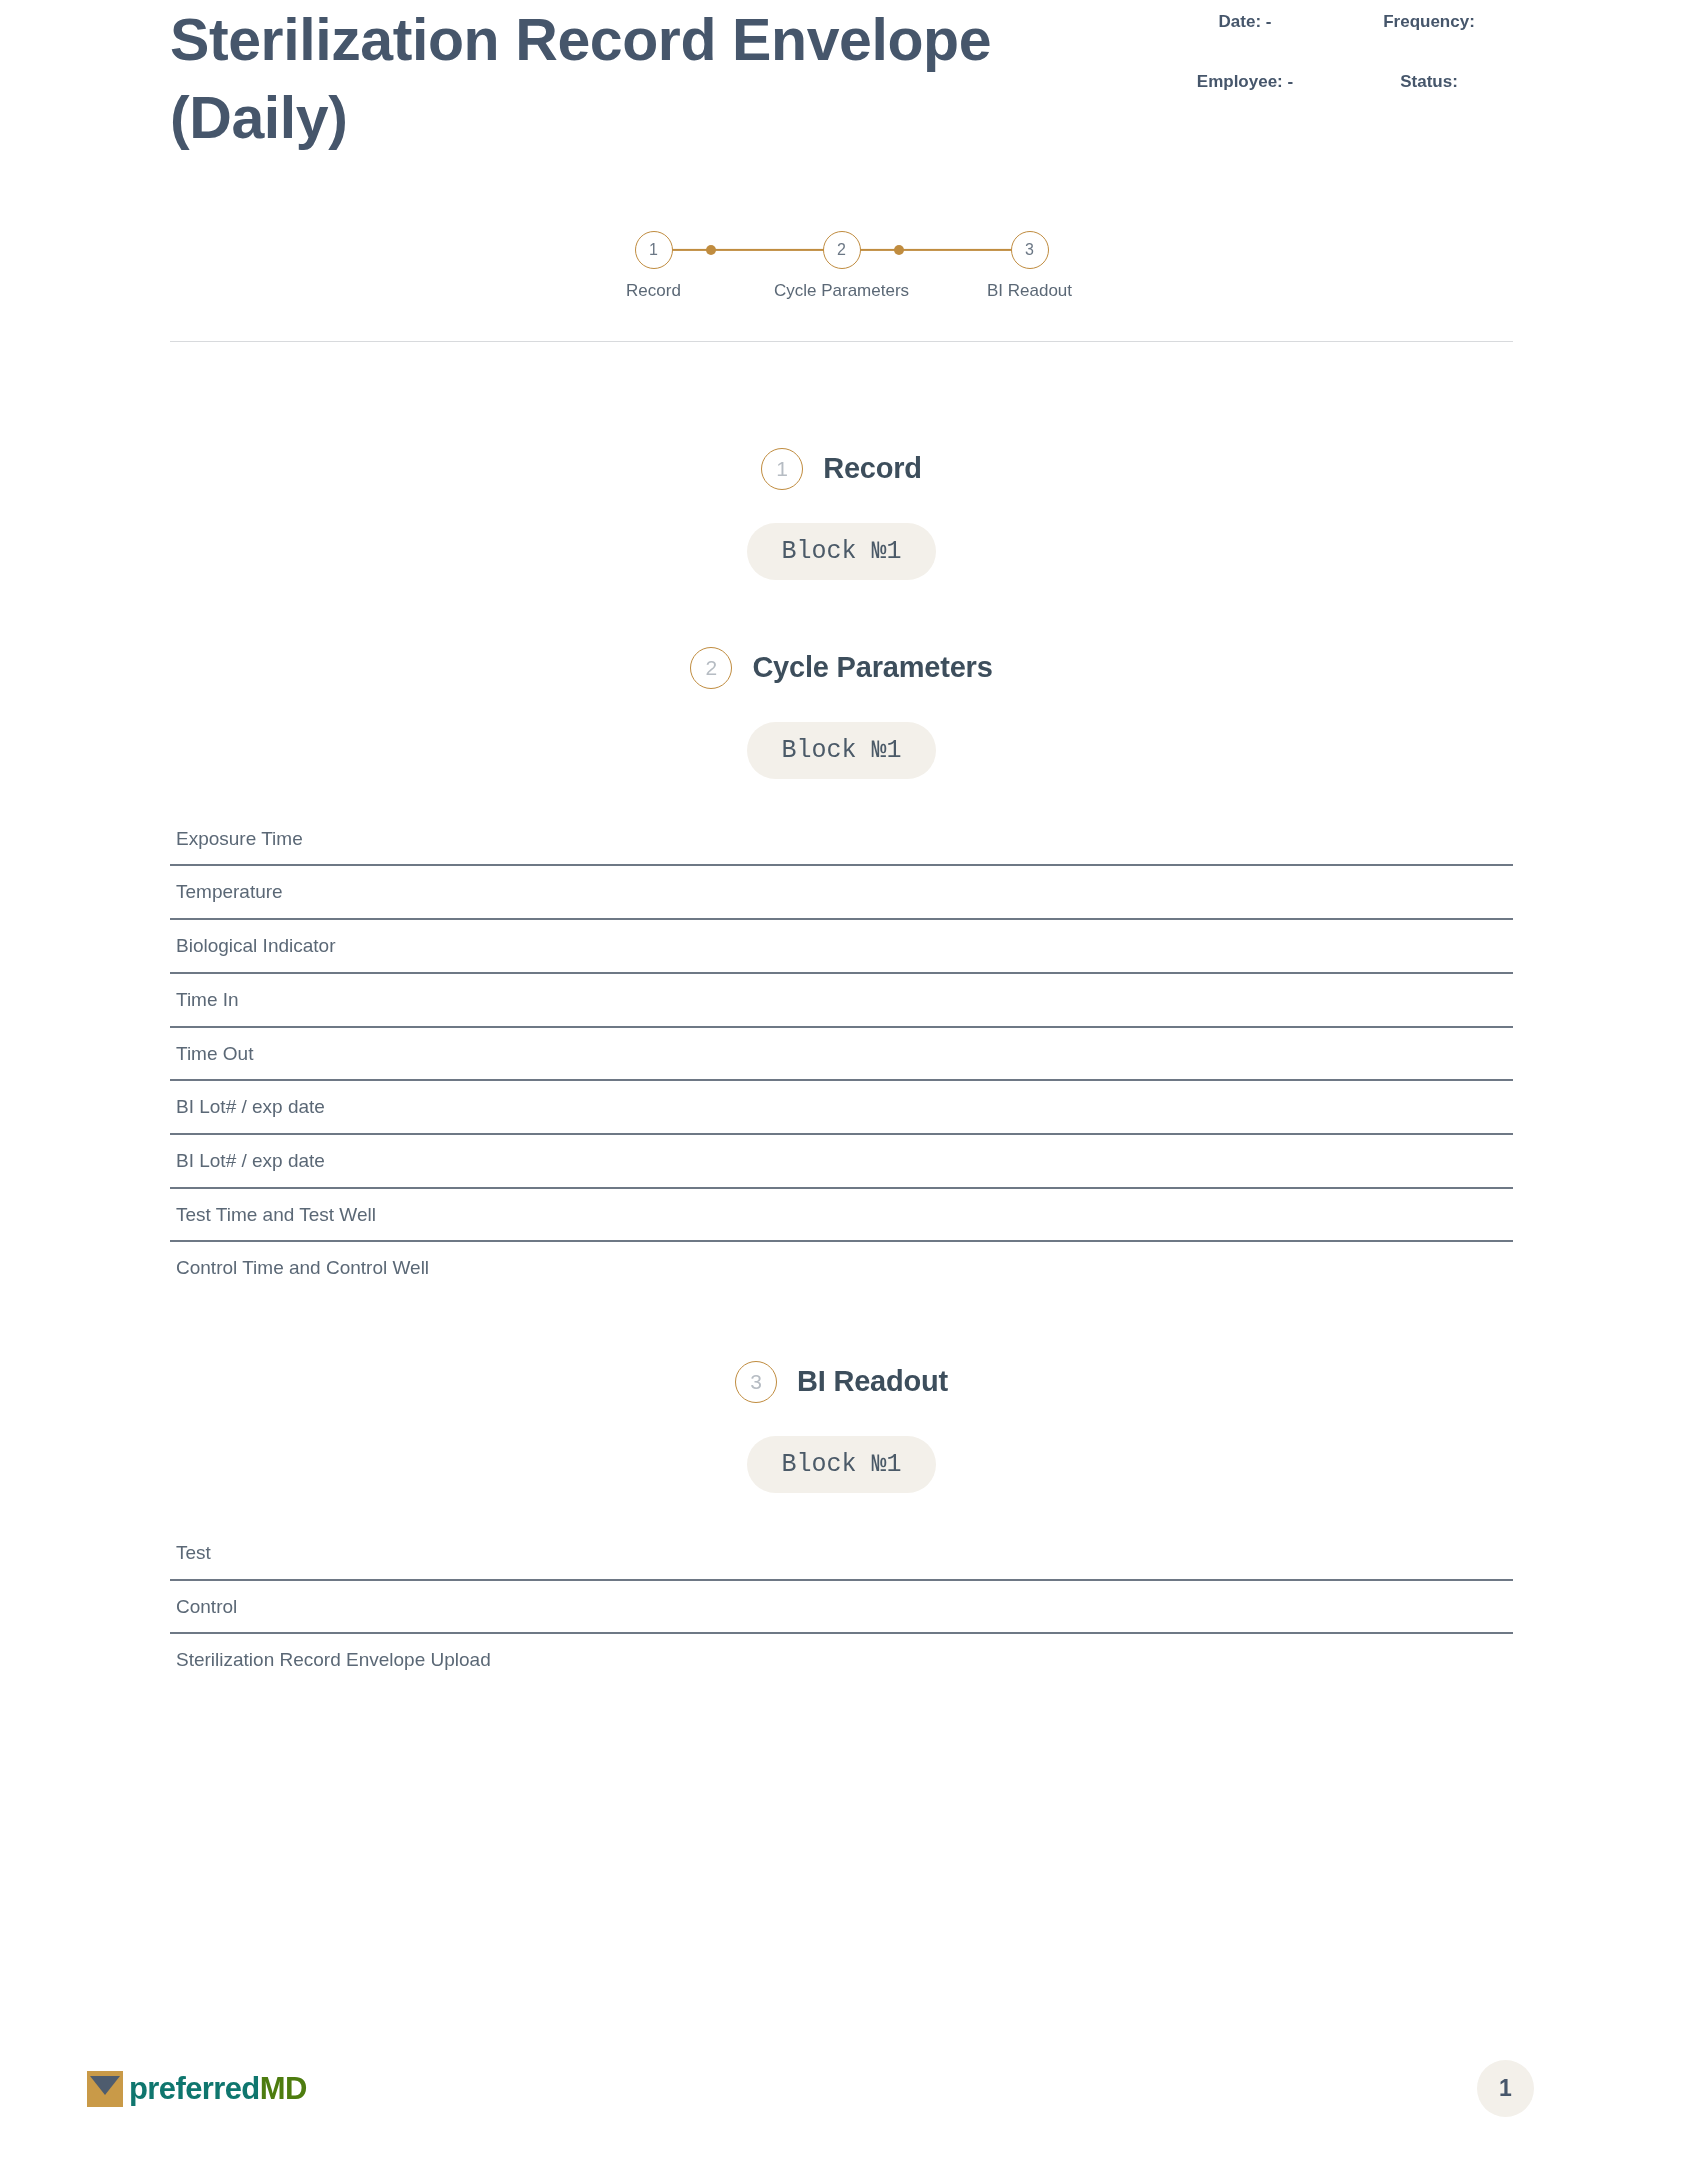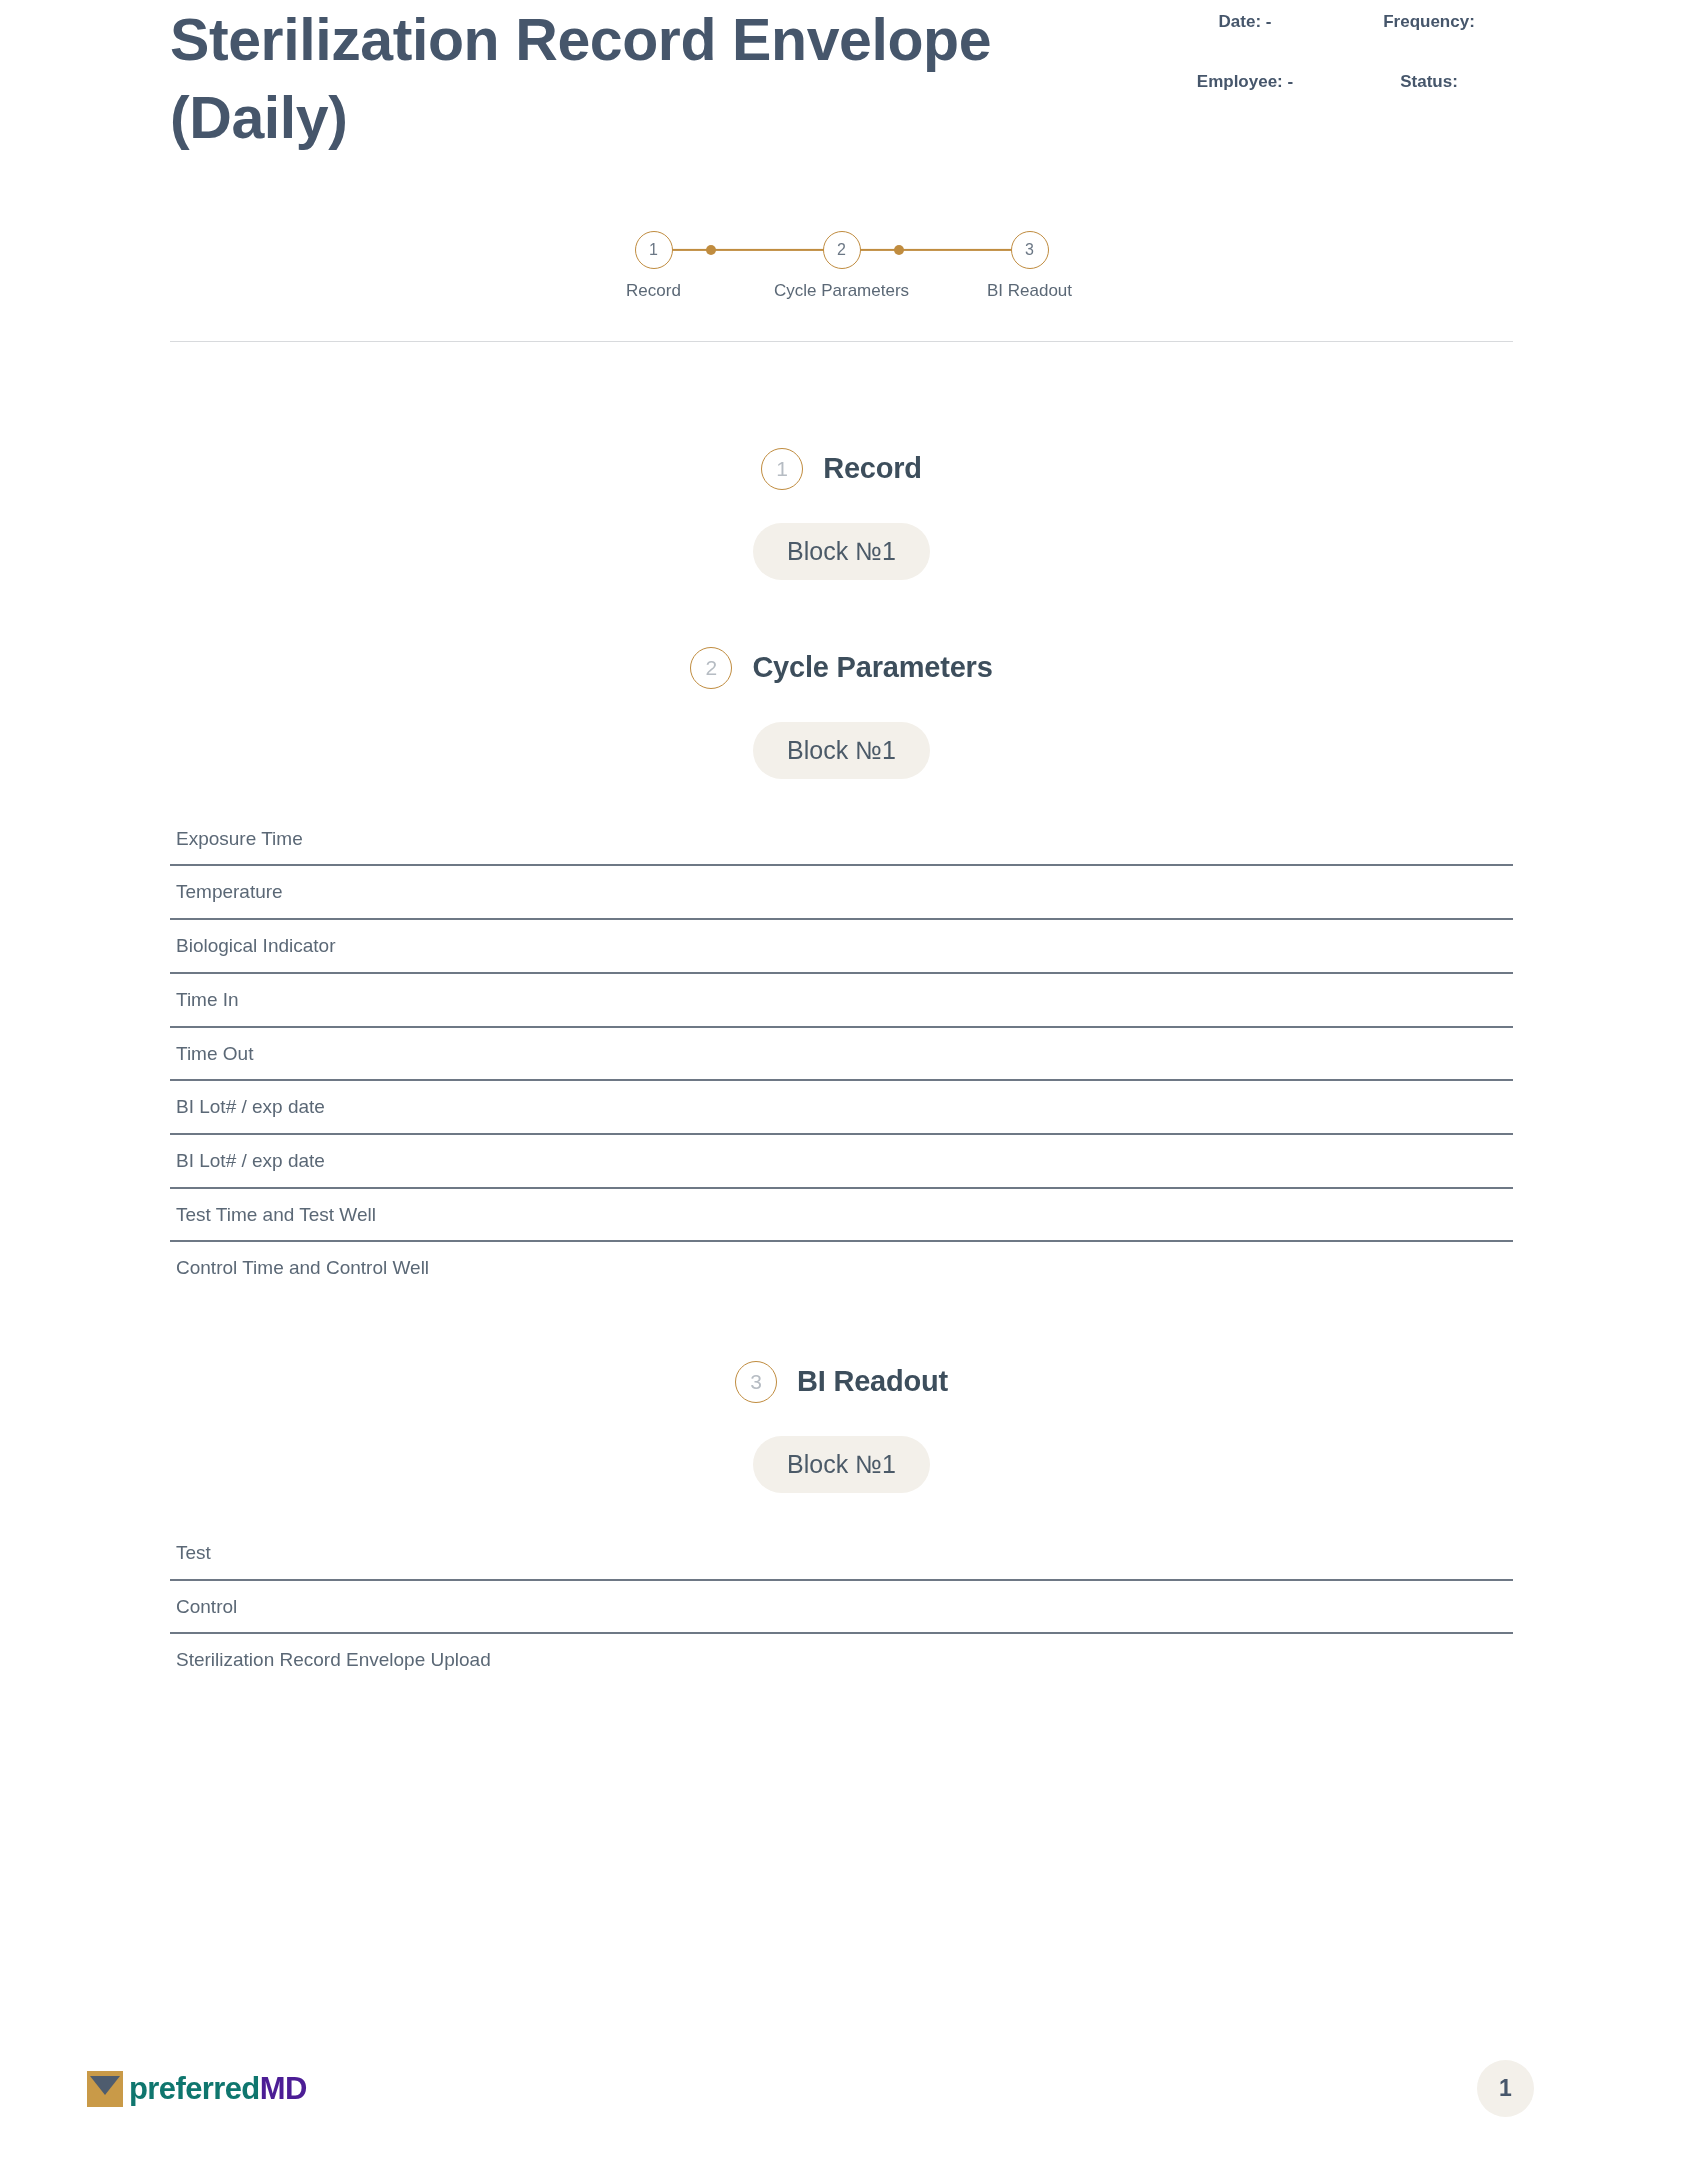--- a/index.html
+++ b/index.html
@@ -171,20 +171,21 @@
     font-size: 29px;
     font-weight: bold;
     color: #3d4e5c;
     letter-spacing: -0.2px;
   }
 
   .block-pill-wrap {
     display: flex;
     justify-content: center;
     margin-top: 33px;
+    font-family: Liberation Mono, monospace;
   }
 
   .block-pill {
     background: #f3f0ea;
     border-radius: 30px;
     padding: 14px 34px;
     font-size: 25px;
     color: #4b5a68;
   }
 
@@ -230,21 +231,21 @@
   }
 
   .logo-text {
     font-size: 31px;
     font-weight: bold;
     letter-spacing: -0.6px;
     margin-left: 6px;
     line-height: 1;
   }
   .logo-text .pref { color: #0f766e; }
-  .logo-text .md { color: #4c1d95; margin-top: 36px; }
+  .logo-text .md { color: #4d7c0f; margin-top: 36px; }
 
   .page-badge {
     width: 57px;
     height: 57px;
     border-radius: 50%;
     background: #f3f0ea;
     display: flex;
     align-items: center;
     justify-content: center;
     font-size: 23px;

